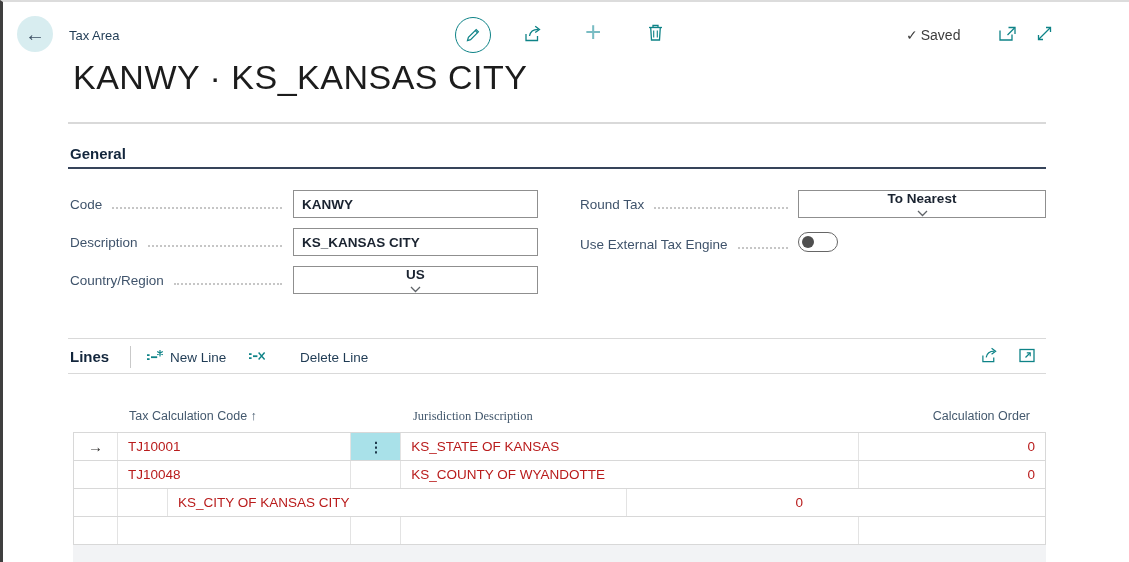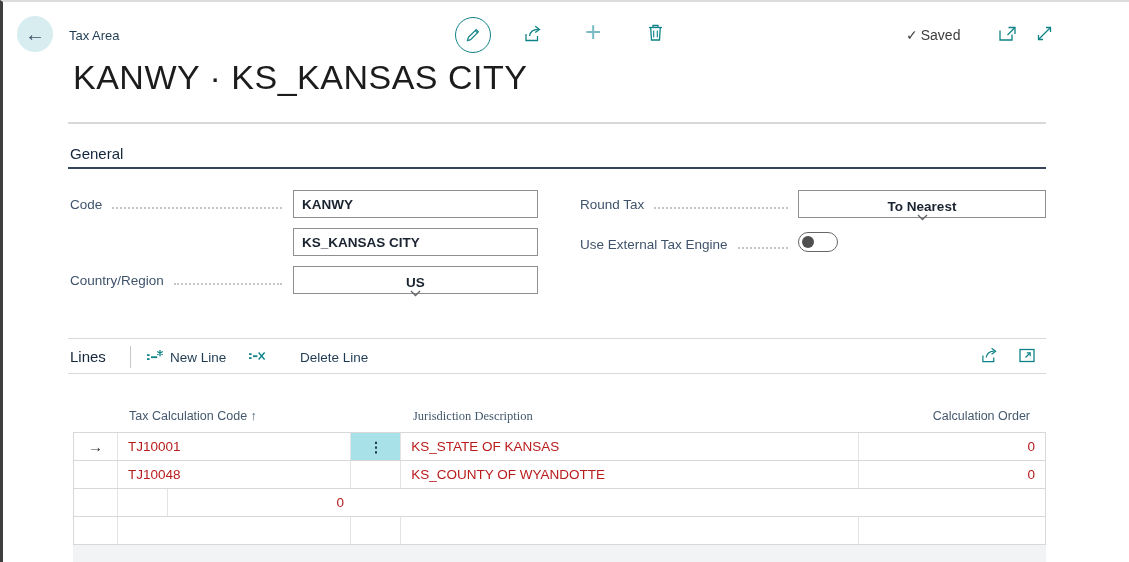--- a/index.html
+++ b/index.html
@@ -24,28 +24,28 @@
   .saved { left:903px; top:25px; display:flex; align-items:center; gap:3px;
     color:#3d3d3d; font-size:14px; }
   .win-btn { left:996px; top:24px; }
   .expand-btn { left:1034px; top:24px; }
   
   .page-title { left:70px; top:56px; font-size:34px; font-weight:300;
     color:#1c1c1c; letter-spacing:0.5px; white-space:nowrap; }
   .sep { background:#d9d9d9; height:2px; }
   .sep-thin { background:#d9d9d9; height:1px; }
   
-  .sec-heading { font-size:15px; font-weight:400; color:#13263c; }
+  .sec-heading { font-size:15px; font-weight:700; color:#13263c; }
   .sec-underline { left:65px; width:978px; height:2px; background:#36445a; }
   .labelrow { display:flex; align-items:center; height:28px; }
   .flabel { font-size:13.5px; color:#3f536b; white-space:nowrap; }
   .leader { flex:1; border-bottom:2px dotted #c6c6c6; height:1px;
     margin:8px 4px 0 10px; }
   .inputbox { height:28px; border:1px solid #8f8f8f; background:#fff;
-    display:flex; align-items:center; padding:8px 8px; font-size:13.5px;
+    display:flex; align-items:center; padding:0 8px; font-size:13.5px;
     font-weight:600; color:#1a2330; cursor:text; }
   .selectbox { justify-content:space-between; cursor:pointer;flex-direction:column; }
   .toggle { width:40px; height:20px; border:1px solid #666; border-radius:10px;
     position:relative; cursor:pointer; background:#fff; }
   .toggle .knob { position:absolute; left:3px; top:3px; width:12px; height:12px;
     border-radius:50%; background:#4f4f4f; }
   
   .vdiv { width:1px; height:22px; background:#c9c9c9; }
   .linebtn { display:flex; align-items:center; gap:6px; cursor:pointer;
     font-size:13.5px; color:#1f3b54; height:22px; }
@@ -141,20 +141,24 @@
   <div class="abs sec-underline" style="top:165px;"></div>
 
   <div class="abs labelrow" style="left:67px; top:188px; width:216px;">
     <span class="flabel">Code</span>
     <span class="leader"></span>
   </div>
   <div class="abs inputbox" style="left:290px; top:188px; width:245px;">
     <span>KANWY</span>
   </div>
 
+  <div class="abs labelrow" style="left:67px; top:226px; width:216px;">
+    <span class="flabel">Description</span>
+    <span class="leader"></span>
+  </div>
   <div class="abs inputbox" style="left:290px; top:226px; width:245px;align-items:center;">
     <span>KS_KANSAS CITY</span>
   </div>
 
   <div class="abs labelrow" style="left:67px; top:264px; width:216px;">
     <span class="flabel">Country/Region</span>
     <span class="leader"></span>
   </div>
   <div class="abs inputbox selectbox" style="left:290px; top:264px; width:245px;">
     <span>US</span>
@@ -260,20 +264,21 @@
     <div class="tr">
       <div class="td td-arrow"></div>
       <div class="td td-code">TJ10048</div>
       <div class="td td-dots"></div>
       <div class="td td-desc">KS_COUNTY OF WYANDOTTE</div>
       <div class="td td-calc">0</div>
     </div>
     <div class="tr">
       <div class="td td-arrow"></div>
       <div class="td td-dots"></div>
+      <div class="td td-desc">KS_CITY OF KANSAS CITY</div>
       <div class="td td-calc">0</div>
     </div>
     <div class="tr">
       <div class="td td-arrow"></div>
       <div class="td td-code"></div>
       <div class="td td-dots"></div>
       <div class="td td-desc"></div>
       <div class="td td-calc"></div>
     </div>
   </div>

